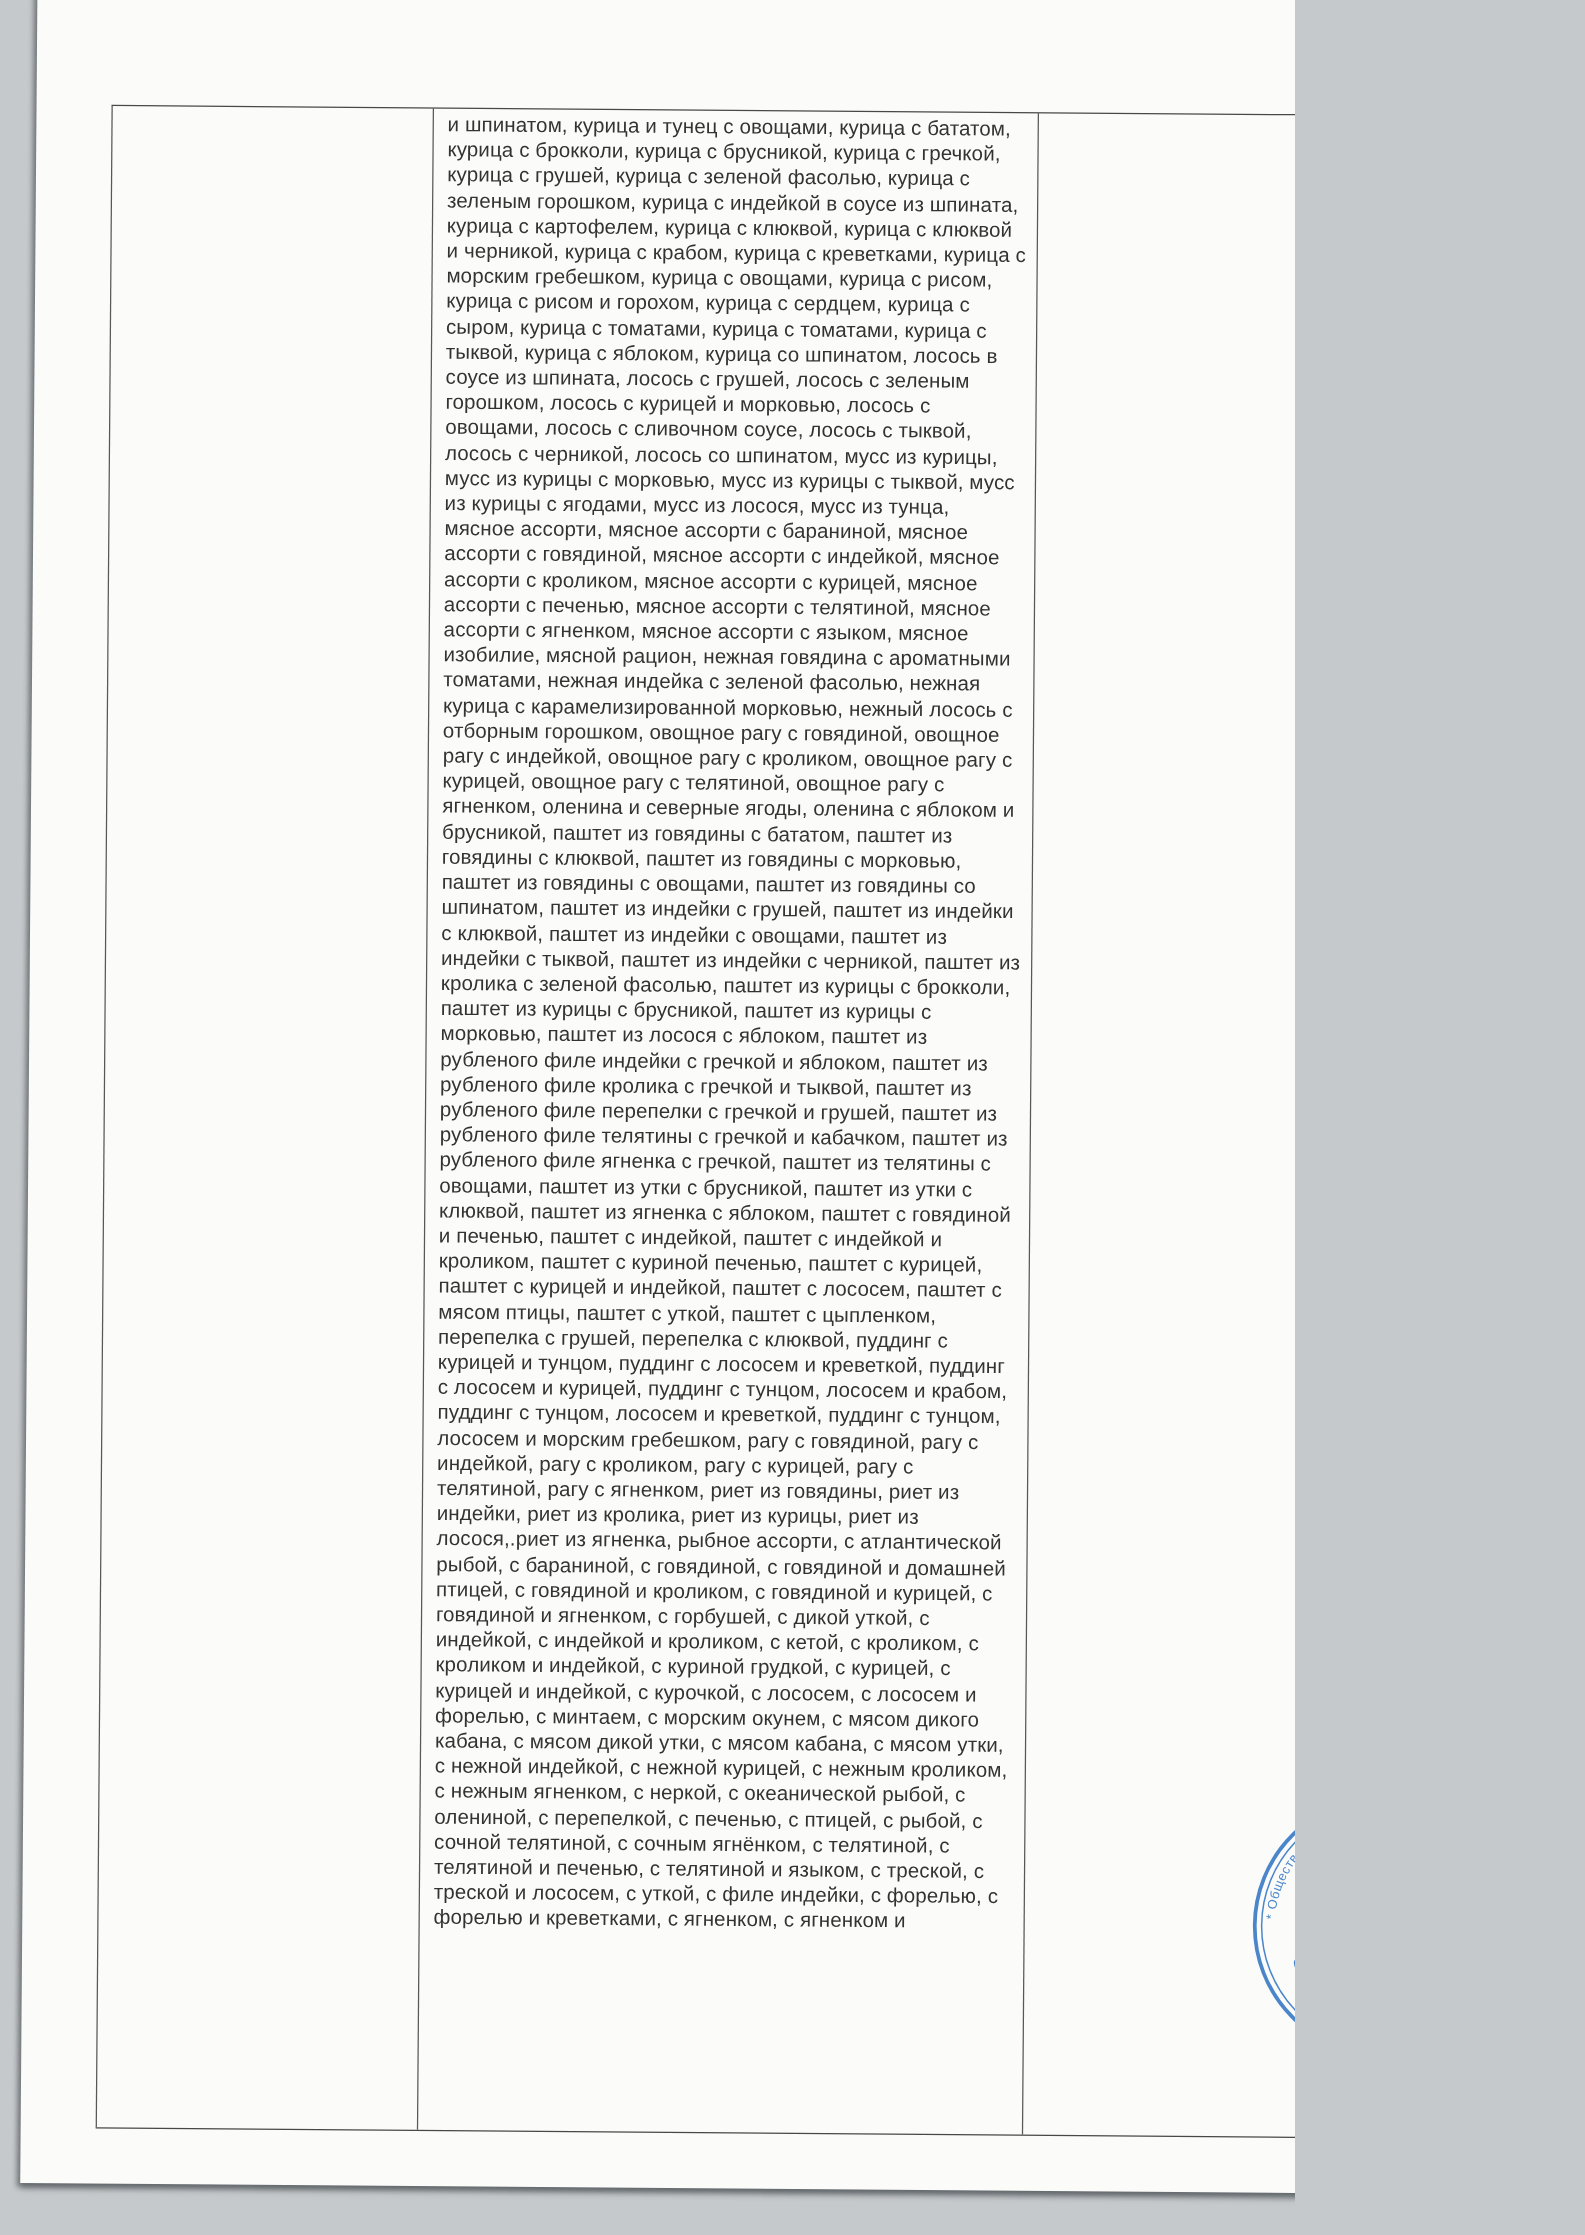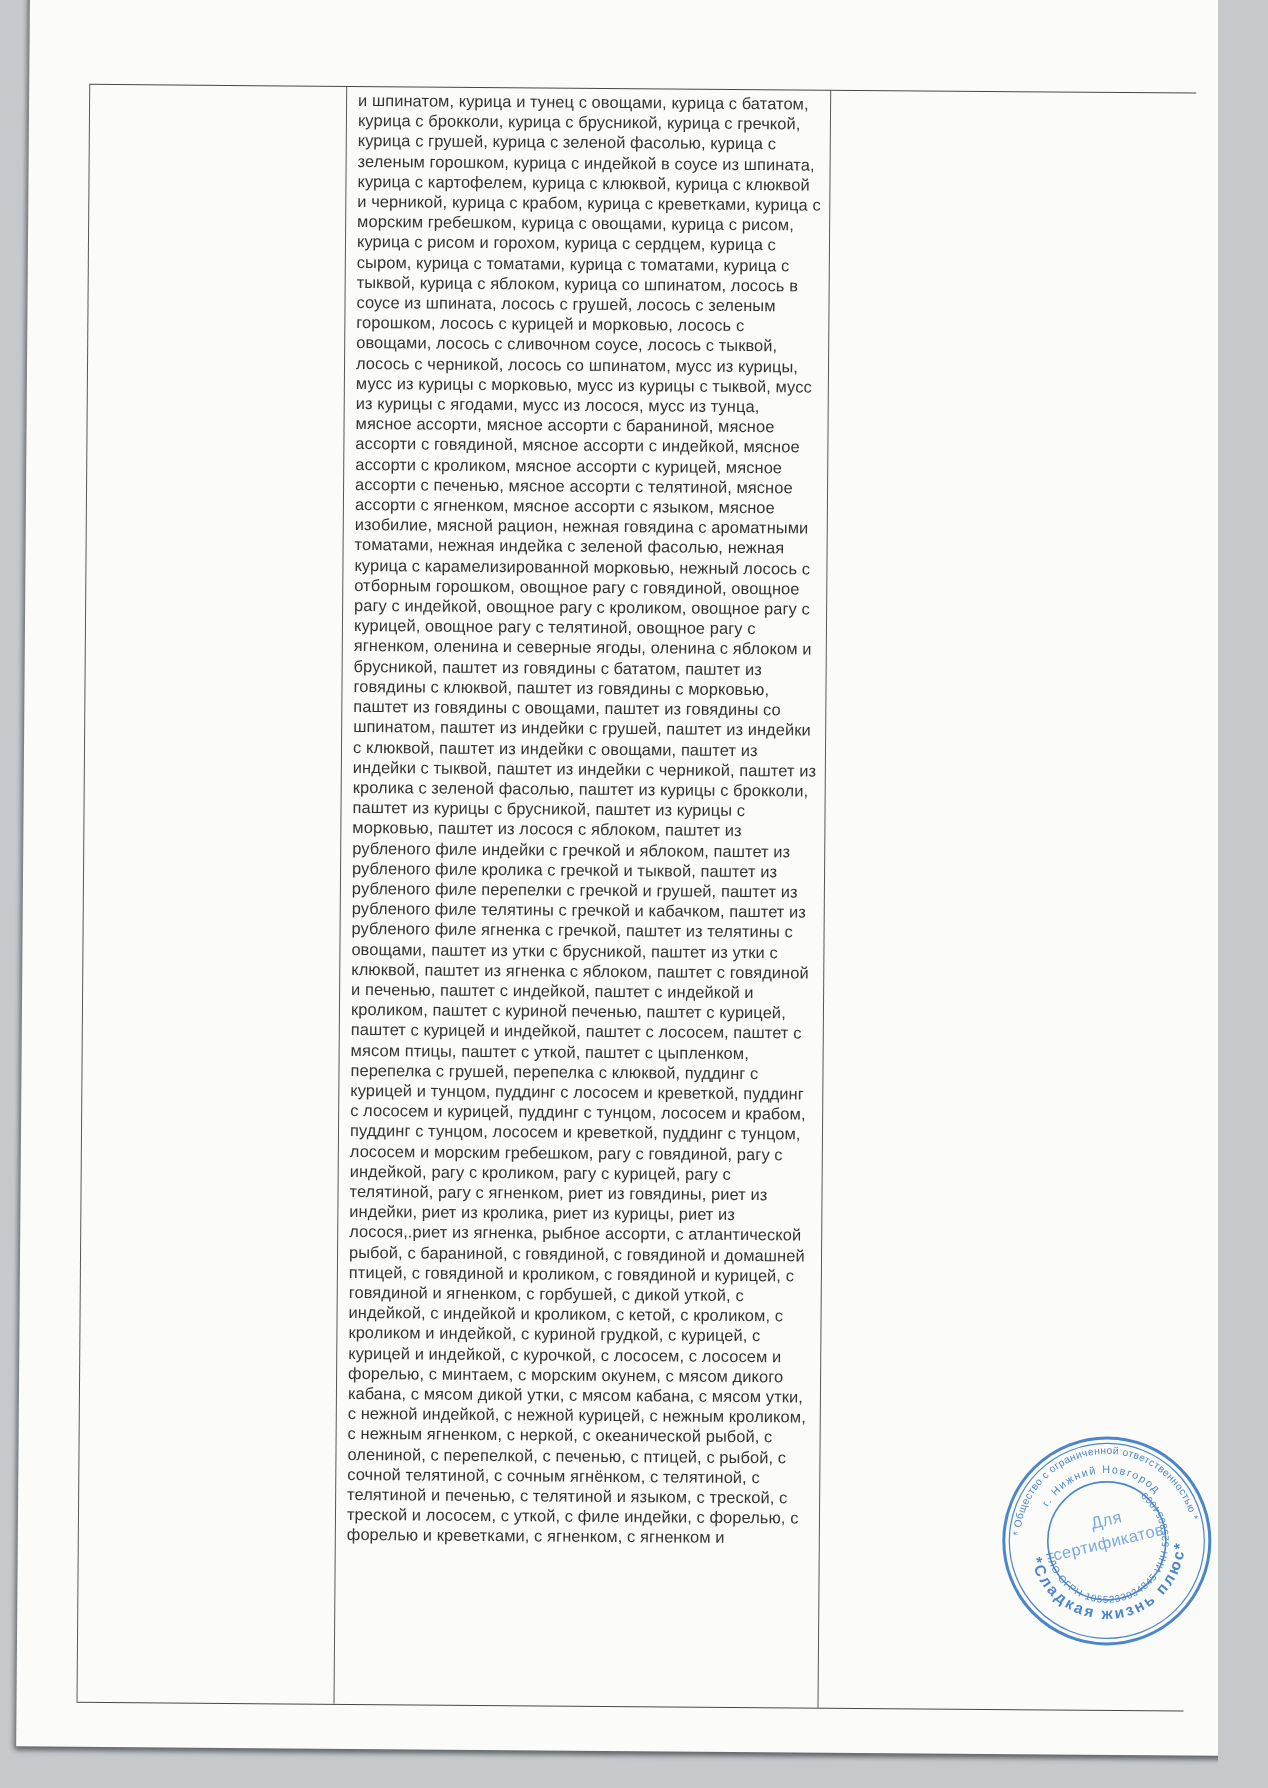--- a/index.html
+++ b/index.html
@@ -2,21 +2,21 @@
 <html style="--ink: #3e7ec8;"><head>
 <meta charset="utf-8">
 <style>
   html,body{margin:0;padding:0;}
   body{
     width:1268px;height:1788px;
     background:#c6c9cb;
     font-family:"Liberation Sans", sans-serif;
     overflow:hidden;
   }
-  .screen{position:relative;width:1218px;height:1788px;overflow:hidden;}
+  .screen{position:relative;width:1036px;height:1788px;overflow:hidden;}
   .page{
     position:absolute;left:30px;top:-10px;width:1224px;height:1766px;
     background:#fbfbfa;
     transform:rotate(0.45deg);
     transform-origin:100% 0;
     box-shadow:-3px 3px 4px rgba(60,66,70,0.45), 0 4px 5px rgba(60,66,70,0.5);
   }
   .doc-table{
     position:absolute;left:60px;top:103px;width:1107px;height:1619px;
     border-top:1.6px solid rgba(40,40,40,0.85);

